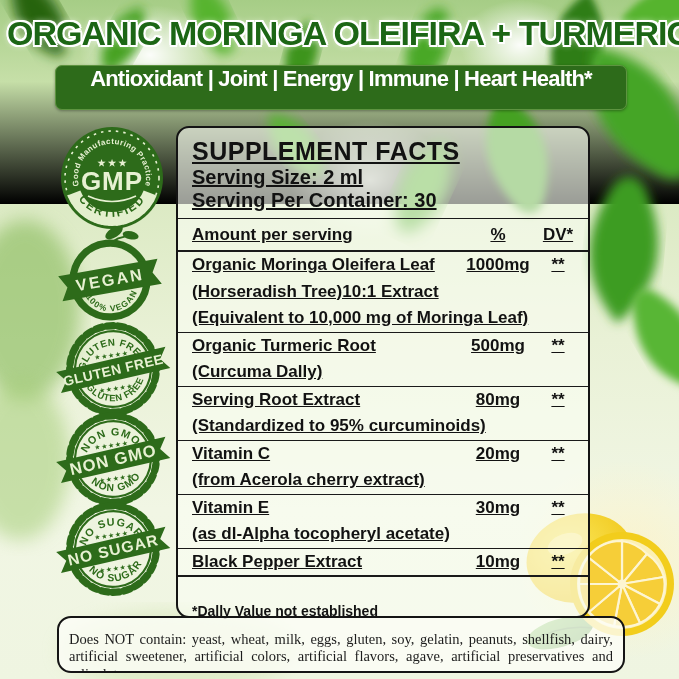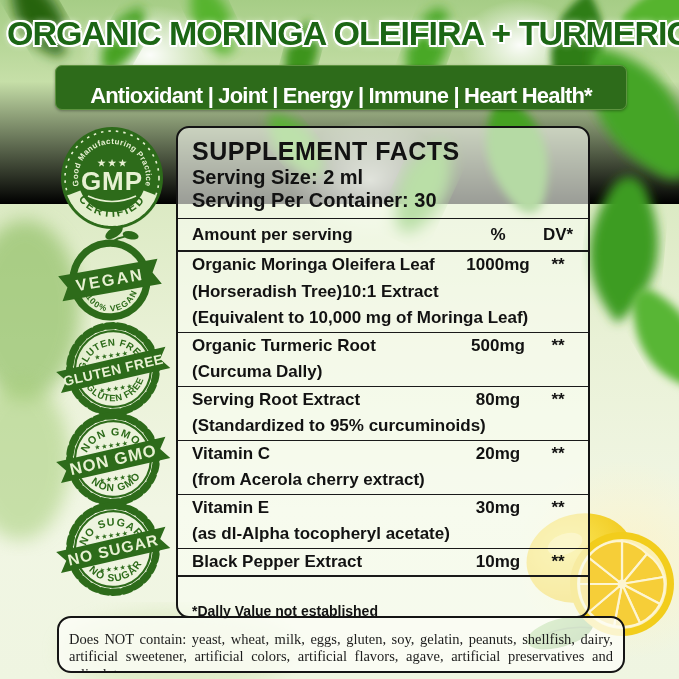--- a/index.html
+++ b/index.html
@@ -7,37 +7,37 @@
           font-family:"Liberation Sans",sans-serif;}
   #bg{position:absolute;left:0;top:0;z-index:0;}
 
   
   .title{position:absolute;left:0;top:14px;width:679px;z-index:5;text-align:center;
     font-size:34px;font-weight:bold;letter-spacing:-1px;color:#1c6615;white-space:nowrap;
     text-shadow:-2px 0 0 #fff,2px 0 0 #fff,0 -2px 0 #fff,0 2px 0 #fff,
       -1.6px -1.6px 0 #fff,1.6px -1.6px 0 #fff,-1.6px 1.6px 0 #fff,1.6px 1.6px 0 #fff,0 0 7px rgba(255,255,255,.9);margin-left:7px;}
   .banner{position:absolute;left:55px;top:65px;width:570px;height:43px;z-index:5;
     background:#2d6b1a;border:1px solid #5d9440;border-radius:7px;
-    display:flex;align-items:flex-end;justify-content:center;
+    display:flex;align-items:flex-start;justify-content:center;
     box-shadow:0 1px 3px rgba(0,0,0,.35);}
   .banner span{color:#fff;font-weight:bold;font-size:22px;letter-spacing:-0.8px;white-space:nowrap;}
 
   
   .badge{position:absolute;z-index:3;}
   .badge text{font-family:"Liberation Sans",sans-serif;font-weight:bold;fill:#2d6b1a;}
   .badge .light{fill:#e7f1d2;}
   .ribbon{fill:#2d6b1a;}
   .scallop{fill:none;stroke:#2d6b1a;stroke-width:7.5;stroke-dasharray:6.5 5;stroke-linecap:round;}
   .innerring{fill:rgba(231,241,210,0.25);stroke:#2d6b1a;stroke-width:2.2;}
 
   
   .panel{position:absolute;left:176px;top:126px;width:414px;height:492px;z-index:2;
     box-sizing:border-box;background:rgba(250,253,244,0.62);
     border:2.5px solid #141414;border-radius:13px;color:#121212;
-    padding:8px 10px 0 14px;font-weight:bold;}
+    padding:8px 10px 0 14px;font-weight:bold;text-decoration:underline;}
   .sf-title{font-size:25px;letter-spacing:.5px;line-height:30px;}
   .sf-serving{font-size:20px;line-height:23px;}
   .sf-rule{height:0;border-top:1.6px solid #1a1a1a;margin:0 -10px 0 -14px;}
   .sf-rule.thick{border-top-width:2.4px;}
   .sf-head{margin-top:6px;}
   .row{display:flex;align-items:baseline;font-size:17px;line-height:26.5px;}
   .row .name{flex:1;}
   .row .amt{width:80px;text-align:center;}
   .row .dv{width:40px;text-align:center;}
   .sf-head .row, .sf-head{line-height:31px;font-size:17px;}

